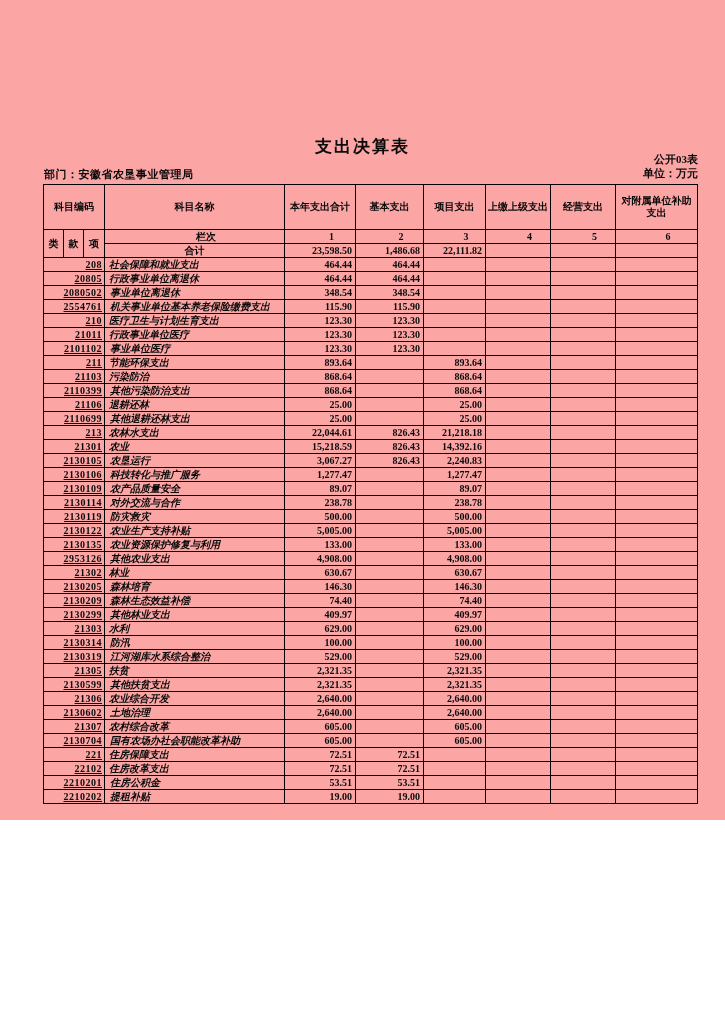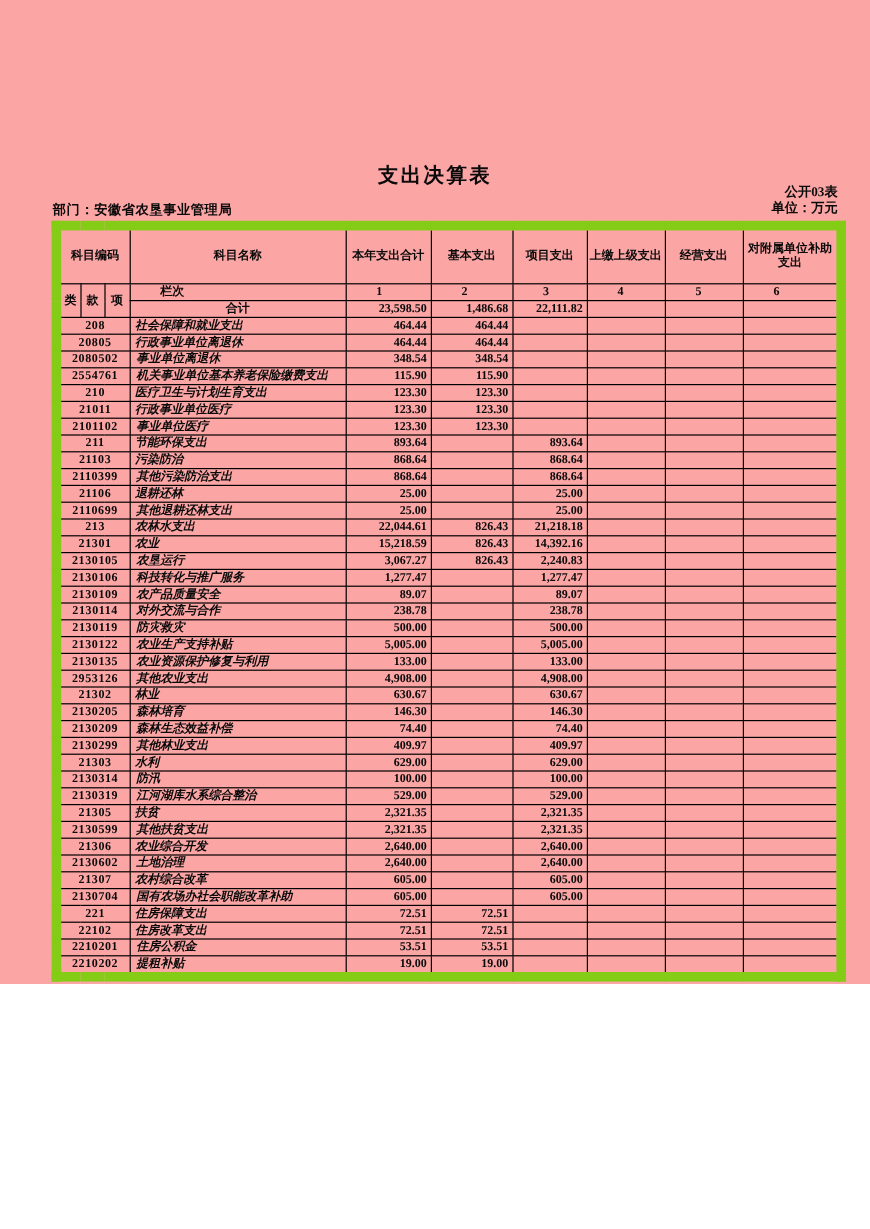--- a/index.html
+++ b/index.html
@@ -30,38 +30,38 @@
     font-size: 11px; font-weight: bold; letter-spacing: 0.5px;
   }
   .unit {
     position: absolute; top: 166px; right: 27px;
     font-size: 11px; font-weight: bold;
   }
   table.acct {
     position: absolute; top: 184px; left: 43px;
     width: 655px;
     border-collapse: collapse; table-layout: fixed;
-    border: 8px solid #84cc16;
+    border: 1px solid #84cc16;
   }
   .acct th, .acct td {
     border: 1px solid #000;
     padding: 0 2px;
     font-size: 10px; font-weight: bold;
     height: 13px; line-height: 12px;
     overflow: hidden; white-space: nowrap;
     text-align: center;
   }
   .acct tr.h1 th {
     height: 44px; white-space: normal; line-height: 12px;
   }
   .acct td.num { text-align: right; padding-right: 3px; }
-  .acct td.code { text-align: center; padding-left: 2px; letter-spacing: 0.5px; }
+  .acct td.code { text-align: right; padding-left: 2px; letter-spacing: 0.5px; text-decoration: underline; }
   .acct td.name { text-align: left; padding-left: 4px; font-style: italic; }
   .acct td.name.indent { padding-left: 5px; }
-  .acct tr.h2 td { text-align: left; padding-left: 25px; }
+  .acct tr.h2 td { text-align: center; padding-left: 25px; }
   .note {
     position: absolute; top: 795px; left: 44px; right: 20px;
     font-size: 10.5px; font-weight: bold;
   }
   .page-num {
     position: absolute; top: 917px; left: 0; width: 100%;
     text-align: center; font-size: 11px; font-weight: bold;
   }
 </style>
 </head>

